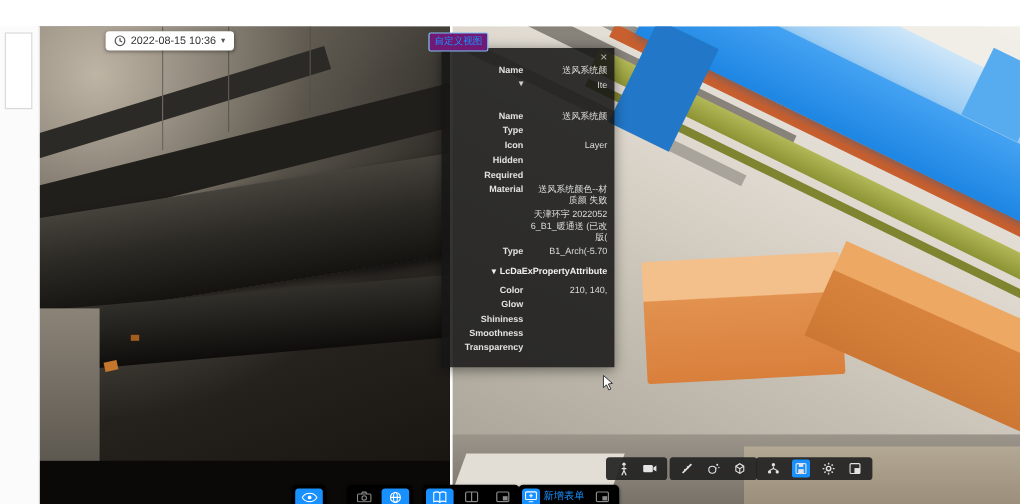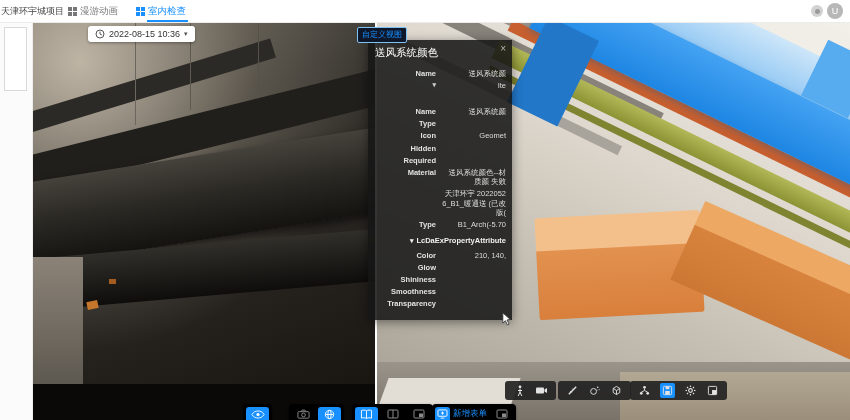--- a/index.html
+++ b/index.html
@@ -68,21 +68,21 @@
   #md-floor{left:0;bottom:0;width:100%;height:58px;background:linear-gradient(180deg,#9a948a,#787268);}
   #md-tile{left:4px;bottom:0;width:132px;height:42px;background:#e2ddd5;transform:skewX(-20deg);}
   #md-floor-r{right:0;bottom:0;width:230px;height:48px;background:linear-gradient(180deg,#b3a894,#9b8f7b);}
 
   
   .datechip{position:absolute;left:88px;top:26px;height:16px;padding:0 7px;background:#fff;border-radius:3px;
     box-shadow:0 1px 3px rgba(0,0,0,.35);display:flex;align-items:center;gap:4px;font-size:9px;color:#333;z-index:6;cursor:pointer;justify-content:flex-end;}
   .datechip .caret{font-size:7px;color:#555;}
 
   
-  .cvbtn{position:absolute;left:357px;top:27px;padding:1px 4px 2px;font-size:8px;color:#1890ff;background:#0f172a;
+  .cvbtn{position:absolute;left:357px;top:27px;padding:1px 4px 2px;font-size:8px;color:#1890ff;background:#701a75;
     border:1px solid #7ec2f5;border-radius:2px;z-index:8;cursor:pointer;white-space:nowrap;}
 
   
   .panel{position:absolute;left:368px;top:40px;width:144px;background:rgba(22,22,22,.87);color:#eee;z-index:7;
     padding:5px 6px 9px;box-shadow:0 2px 10px rgba(0,0,0,.45);box-sizing:border-box;}
   .panel-title{font-size:10.5px;color:#fff;margin:1px 0 4px 1px;}
   .panel-close{position:absolute;right:6px;top:4px;color:#b5b5b5;font-size:10px;cursor:pointer;line-height:1;}
   .prow{display:flex;justify-content:flex-end;gap:6px;margin:3px 0;min-height:9px;}
   .plabel{width:84px;flex:none;text-align:right;font-size:7.5px;font-weight:bold;color:#e2e2e2;}
   .pvalue{width:64px;flex:none;text-align:right;font-size:7.5px;color:#dcdcdc;word-break:break-all;line-height:1.25;}
@@ -115,44 +115,20 @@
   .ricon.active{background:#1890ff;border-radius:2px;width:15px;height:15px;}
 
   .cursor{position:absolute;left:502px;top:312px;z-index:9;}
   svg{display:block;}
 </style>
 </head>
 <body>
 
 <div class="app">
 
-  <div class="topbar">
-    <div class="project">
-      <span>天津环宇城项目</span>
-
-    </div>
-    <div class="tab tab-1">
-      <span>
-          <svg viewBox="0 0 9 9" width="9" height="9">
-            <path d="M0 0h4v4H0zM5 0h4v4H5zM0 5h4v4H0zM5 5h4v4H5z" fill="currentColor"></path>
-          </svg>
-        </span>
-      <span>漫游动画</span>
-    </div>
-    <div class="tab tab-2">
-      <span>
-          <svg viewBox="0 0 9 9" width="9" height="9">
-            <path d="M0 0h4v4H0zM5 0h4v4H5zM0 5h4v4H0zM5 5h4v4H5z" fill="currentColor"></path>
-          </svg>
-        </span>
-      <span>室内检查</span>
-    </div>
-    <div class="av av-small"></div>
-    <div class="av av-big">U</div>
-  </div>
 
   <div class="leftstrip">
     <div class="leftbox"></div>
   </div>
 
   <div class="photo">
     <div class="shp" id="ph-beam1"></div>
     <div class="shp" id="ph-beam2"></div>
     <div class="shp" id="ph-rod1"></div>
     <div class="shp" id="ph-rod2"></div>
@@ -194,41 +170,40 @@
         </svg>
       </span>
     <span>2022-08-15 10:36</span>
     <span class="caret">▾</span>
   </div>
 
   <div class="cvbtn">自定义视图</div>
 
   <div class="panel">
     <div class="panel-close">×</div>
-    <div class="panel-title">送风系统颜色</div>
 
     <div class="prow first">
       <span class="plabel">Name</span>
       <span class="pvalue">送风系统颜</span>
     </div>
     <div class="prow expander">
       <span class="plabel">▾</span>
       <span class="pvalue">Ite</span>
     </div>
     <div class="prow">
       <span class="plabel">Name</span>
       <span class="pvalue">送风系统颜</span>
     </div>
     <div class="prow">
       <span class="plabel">Type</span>
       <span class="pvalue"></span>
     </div>
     <div class="prow">
       <span class="plabel">Icon</span>
-      <span class="pvalue">Geomet</span>
+      <span class="pvalue">Layer</span>
     </div>
     <div class="prow">
       <span class="plabel">Hidden</span>
       <span class="pvalue"></span>
     </div>
     <div class="prow">
       <span class="plabel">Required</span>
       <span class="pvalue"></span>
     </div>
     <div class="prow">

